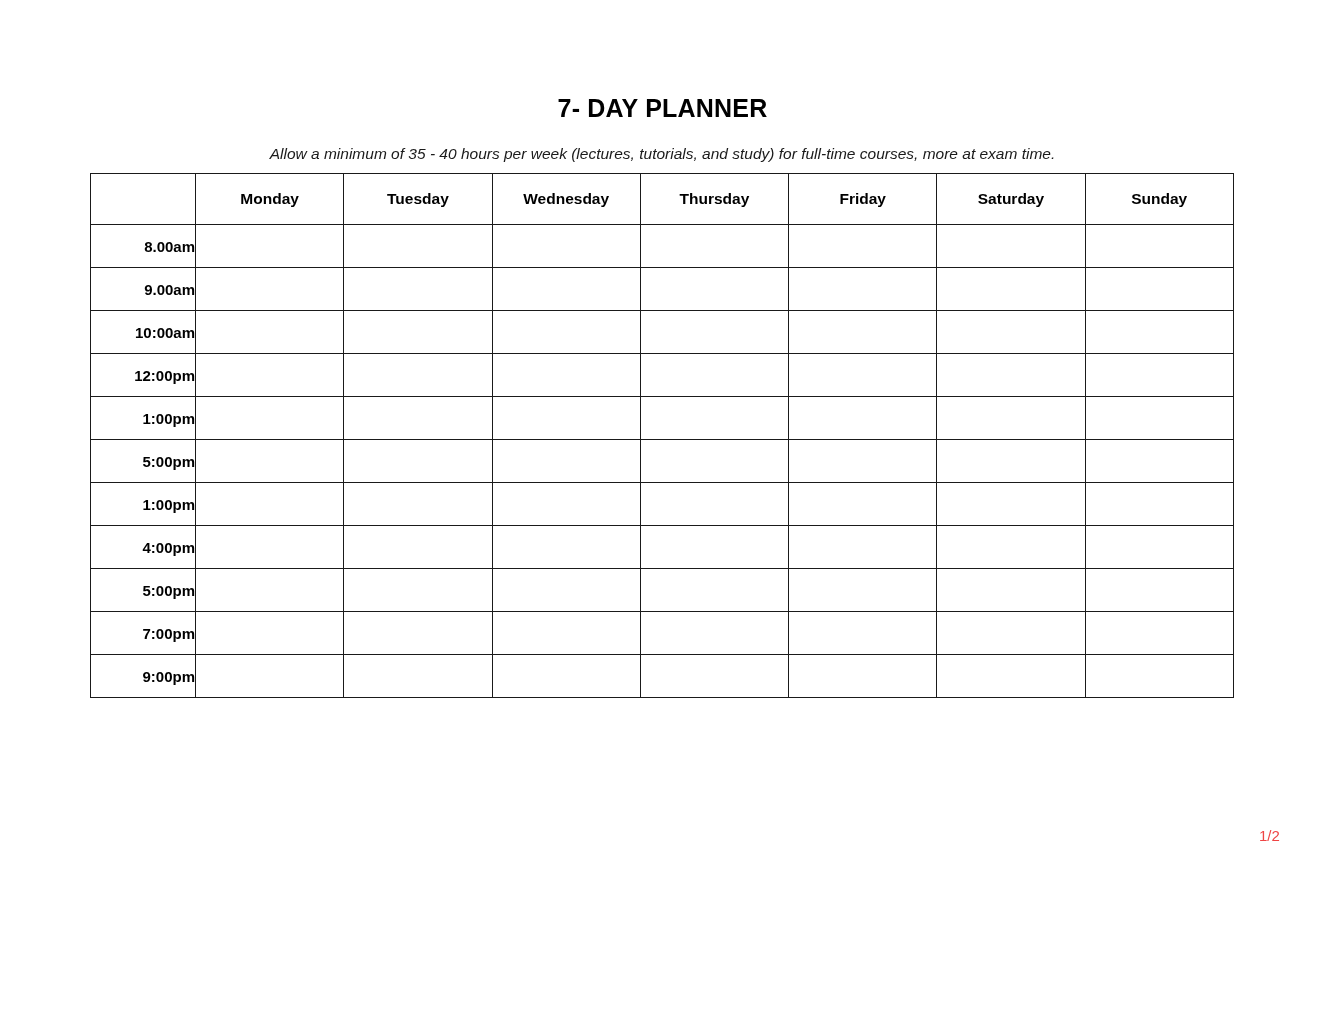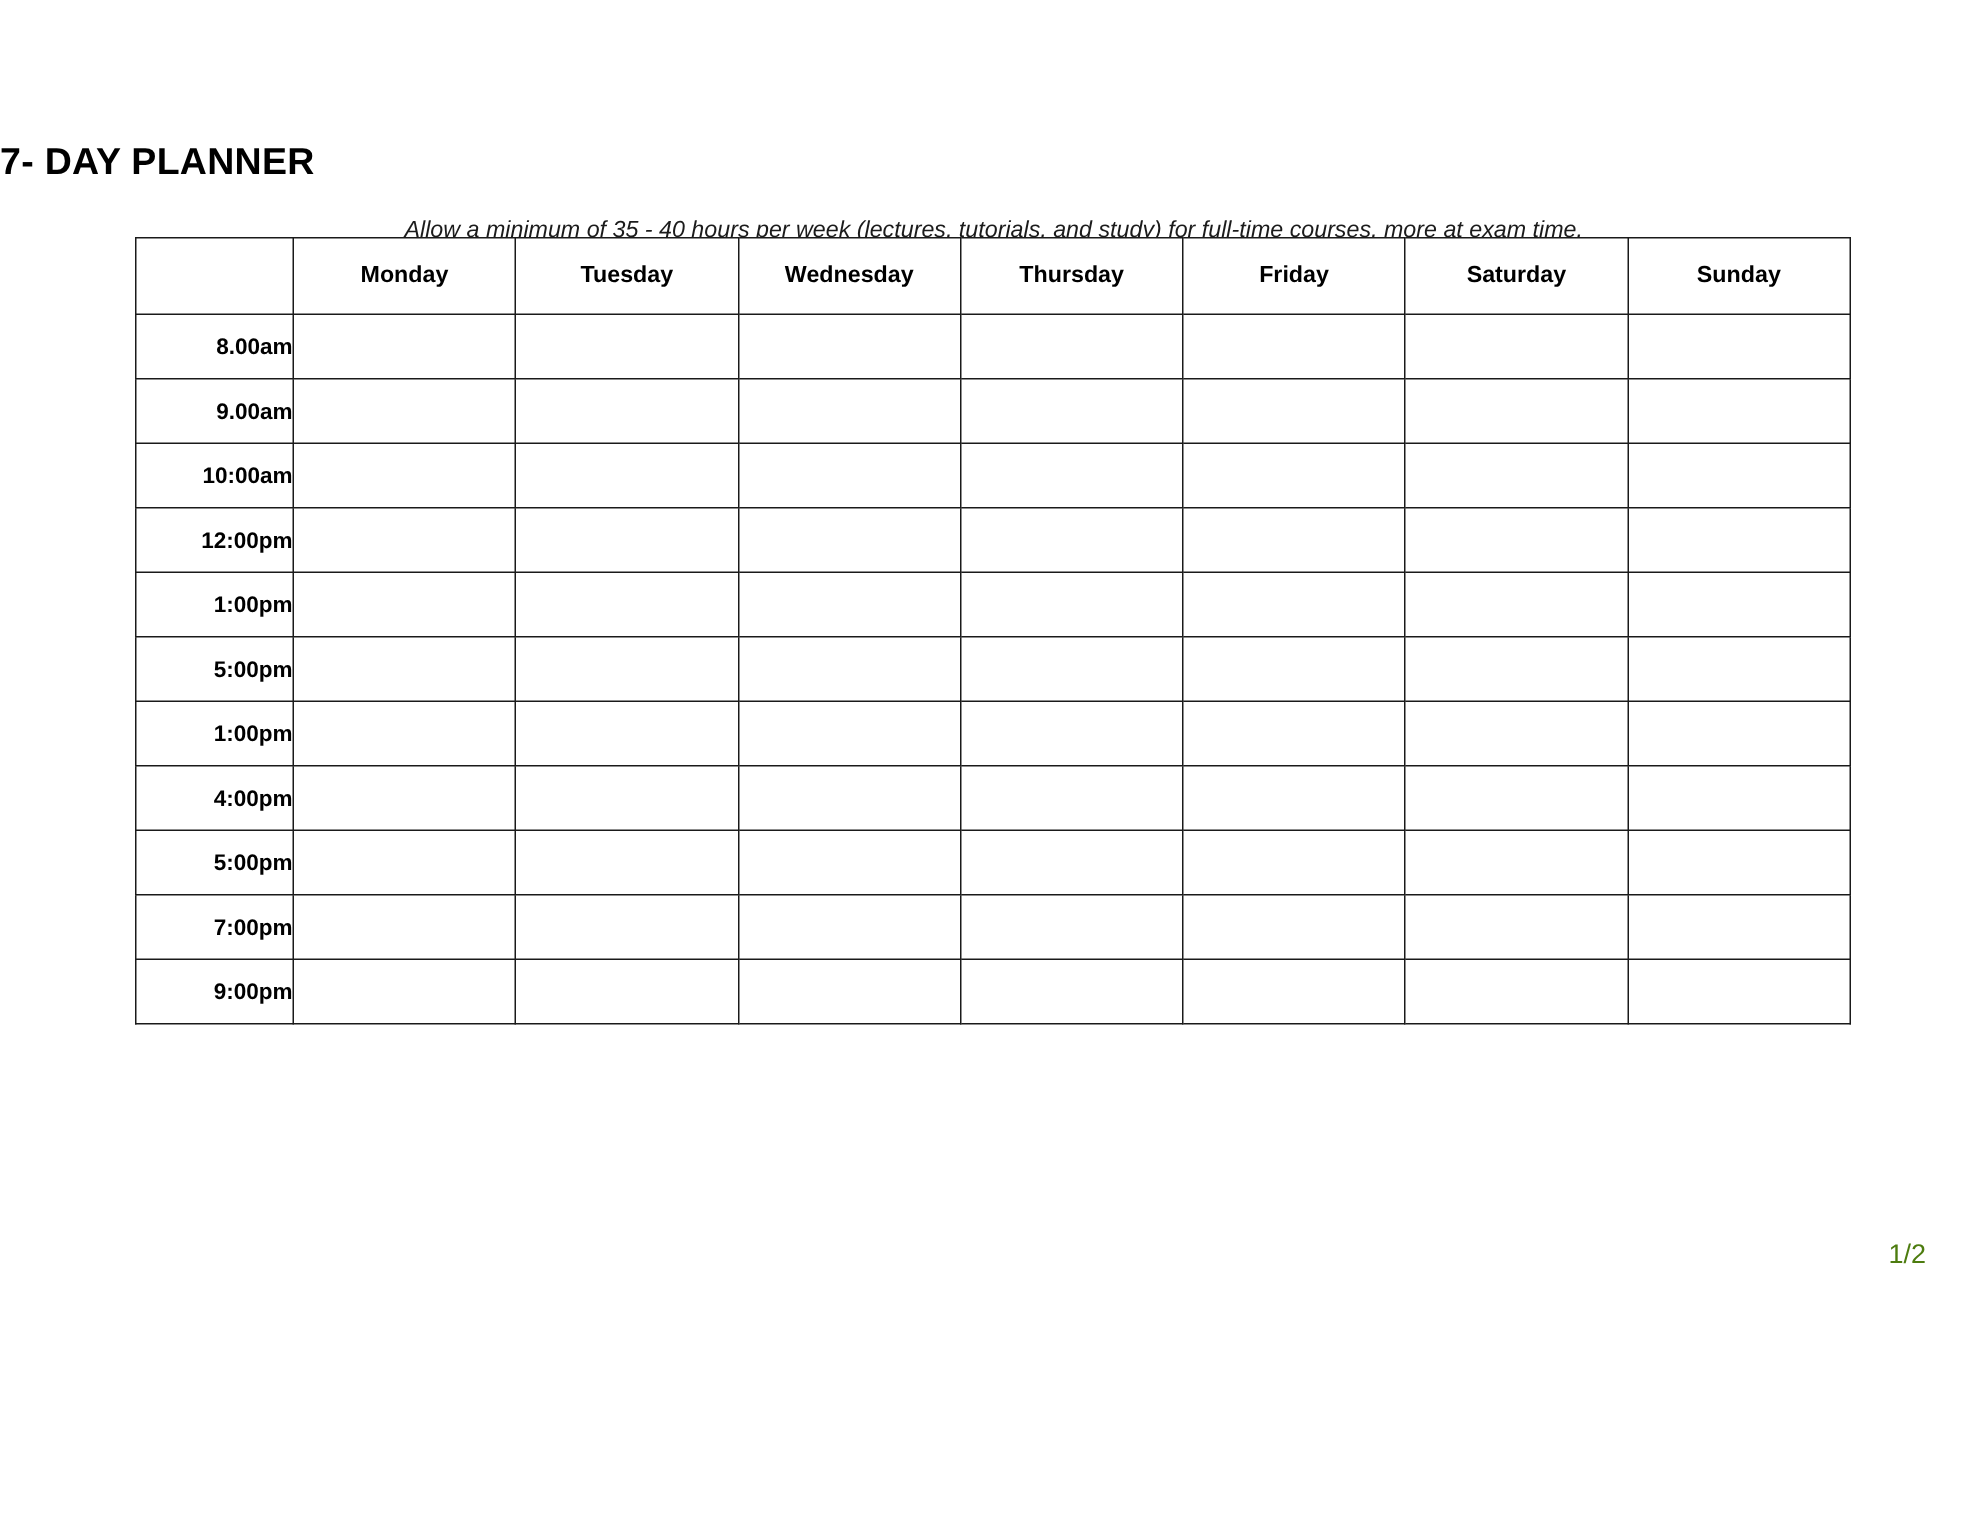--- a/index.html
+++ b/index.html
@@ -23,20 +23,21 @@
     height: 1024px;
     box-sizing: border-box;
   }
 
   
   .doc-title {
     position: absolute;
     left: 0;
     top: 76px;
     width: 1325px;
+    text-align: center;
     font-size: 25px;
     font-weight: bold;
     letter-spacing: 0.2px;
     line-height: 30px;
     color: #000000;
   }
 
   .doc-subtitle {
     position: absolute;
     left: 0;
@@ -47,21 +48,21 @@
     font-weight: normal;
     line-height: 20px;
     color: #1b1b1b;
     font-style: italic;
   }
 
   
   .planner-wrap {
     position: absolute;
     left: 90px;
-    top: 158px;
+    top: 173px;
     width: 1143px;
   }
 
   table.planner {
     border-collapse: collapse;
     table-layout: fixed;
     width: 1143px;
     background: #ffffff;
   }
 
@@ -100,23 +101,23 @@
 
   td.slot-cell {
     
   }
 
   
   .page-indicator {
     position: absolute;
     left: 1259px;
     top: 826px;
-    font-size: 18px;
+    font-size: 15px;
     font-weight: normal;
-    color: #4d7c0f;
+    color: #ef4444;
     line-height: 20px;
   }
 </style>
 </head>
 <body>
 
 <div class="page">
 
   <h1 class="doc-title">7- DAY PLANNER</h1>
 

